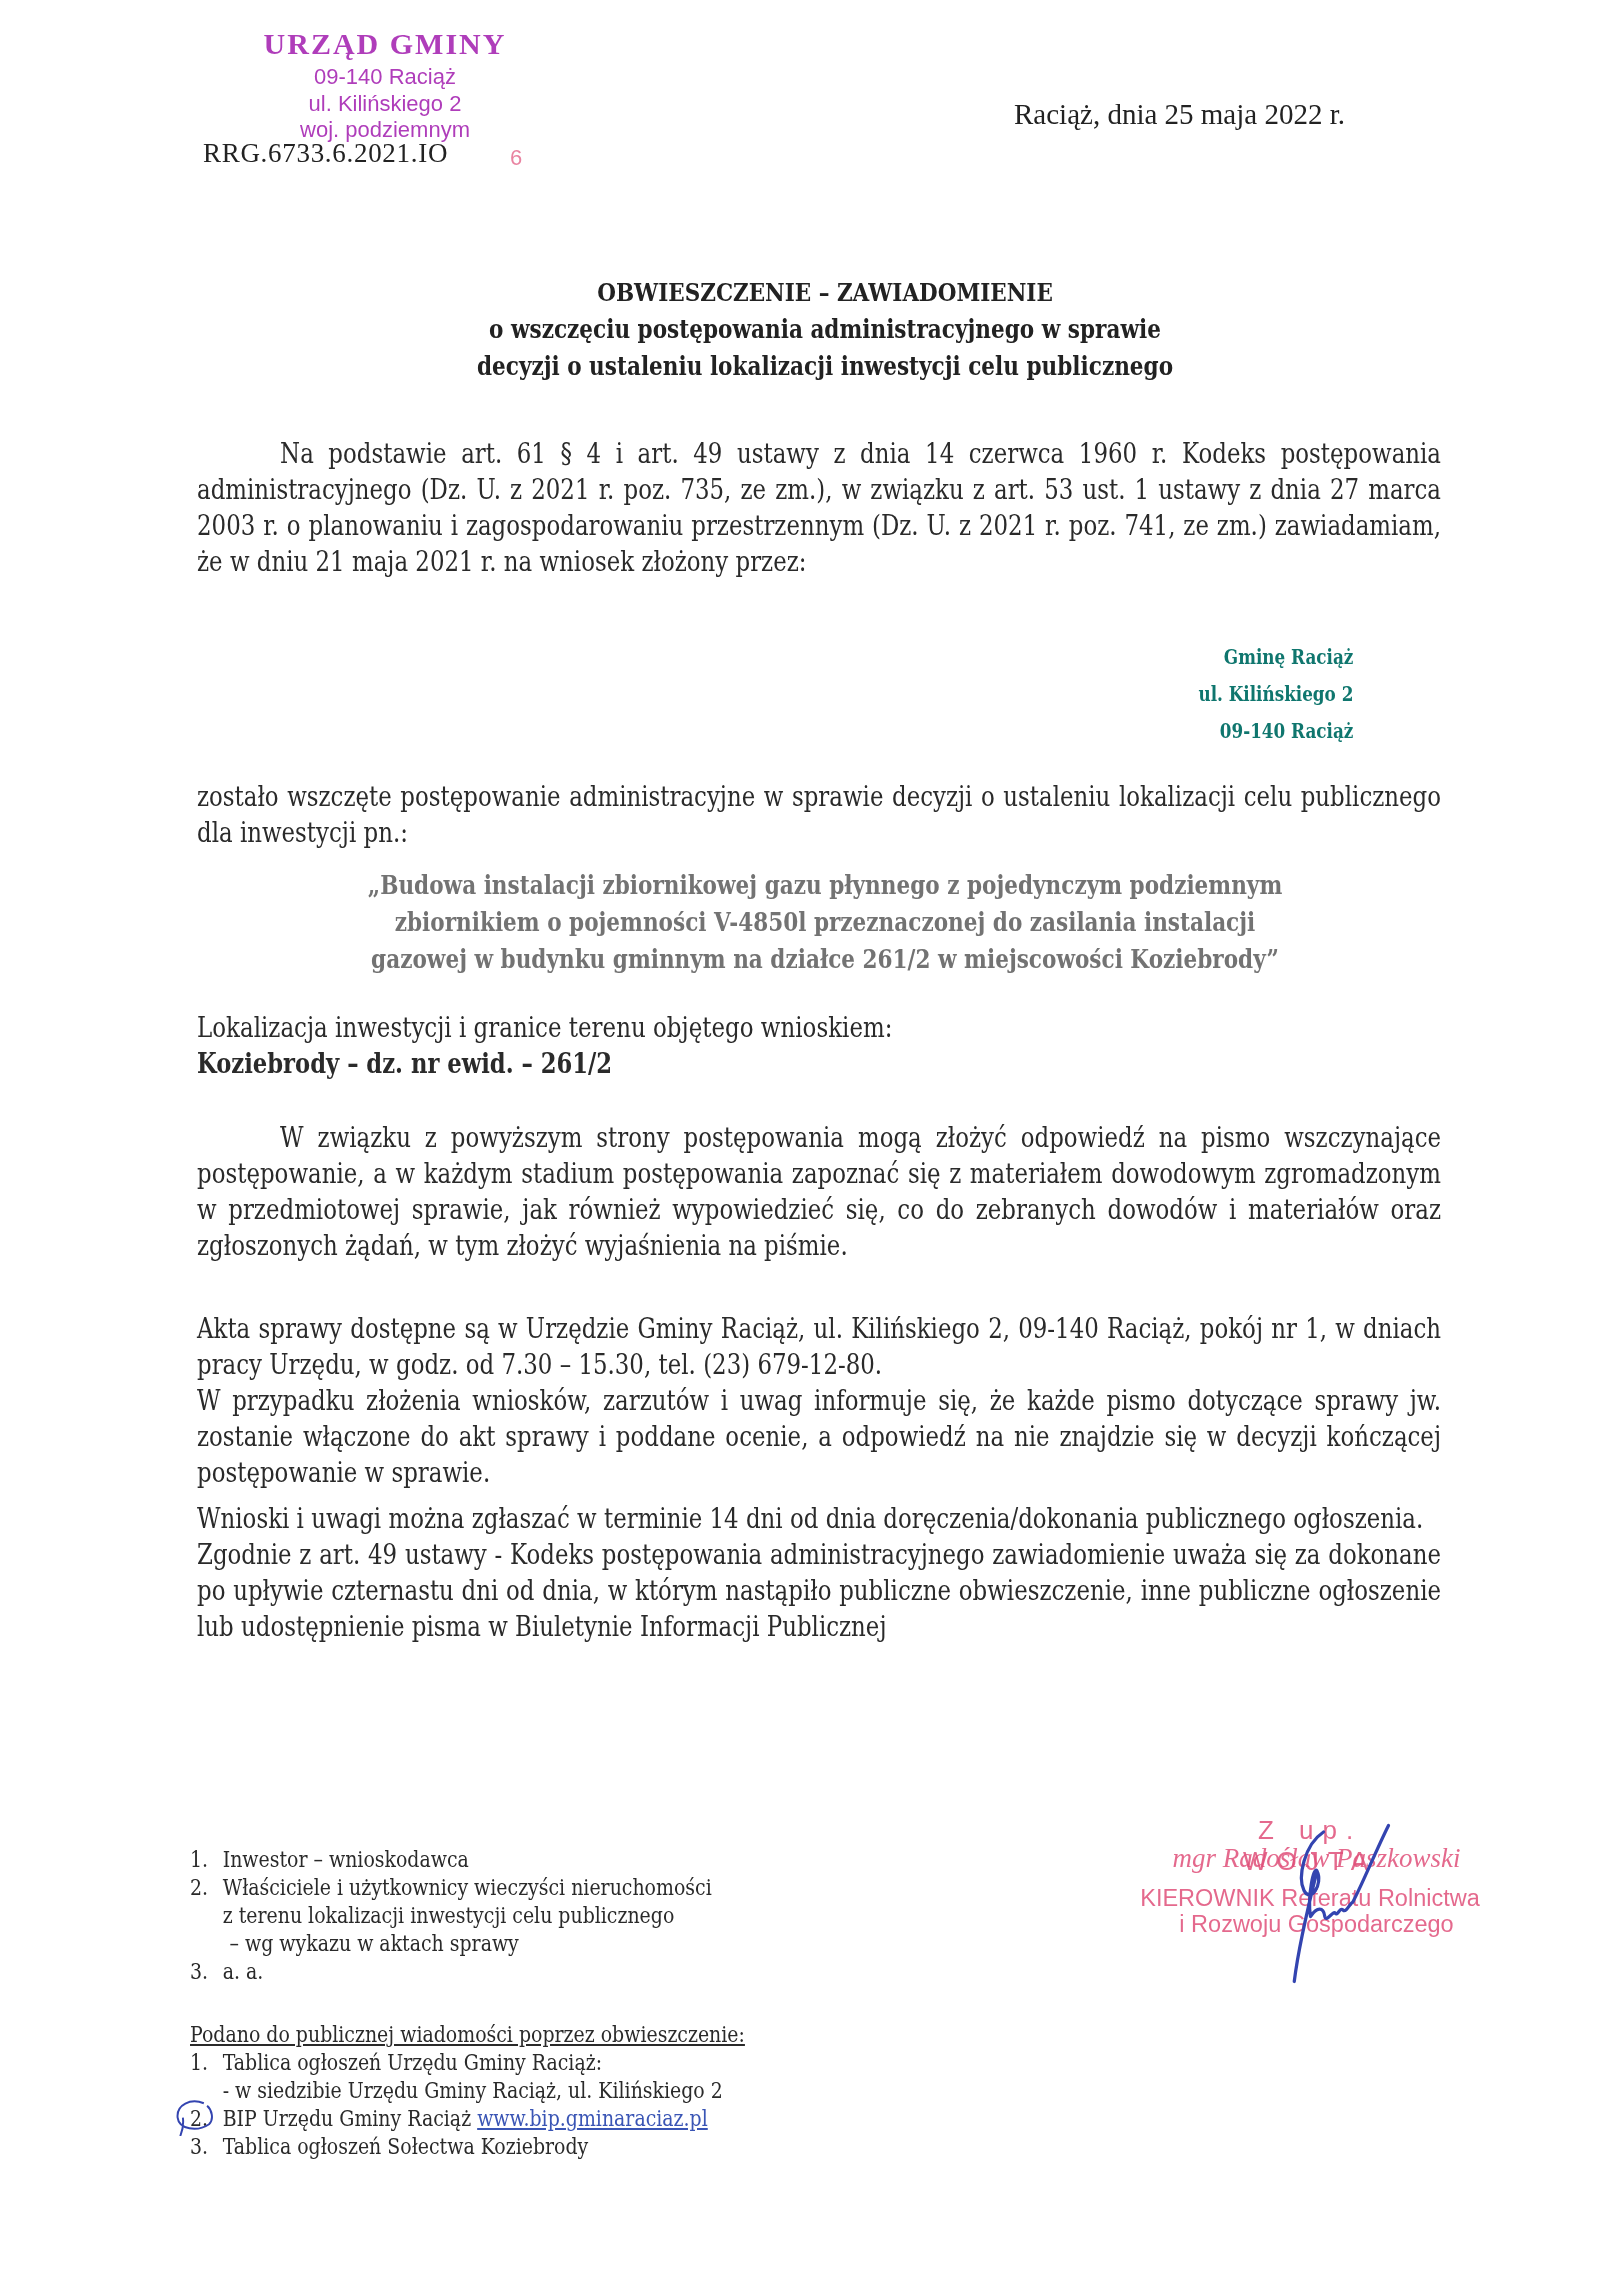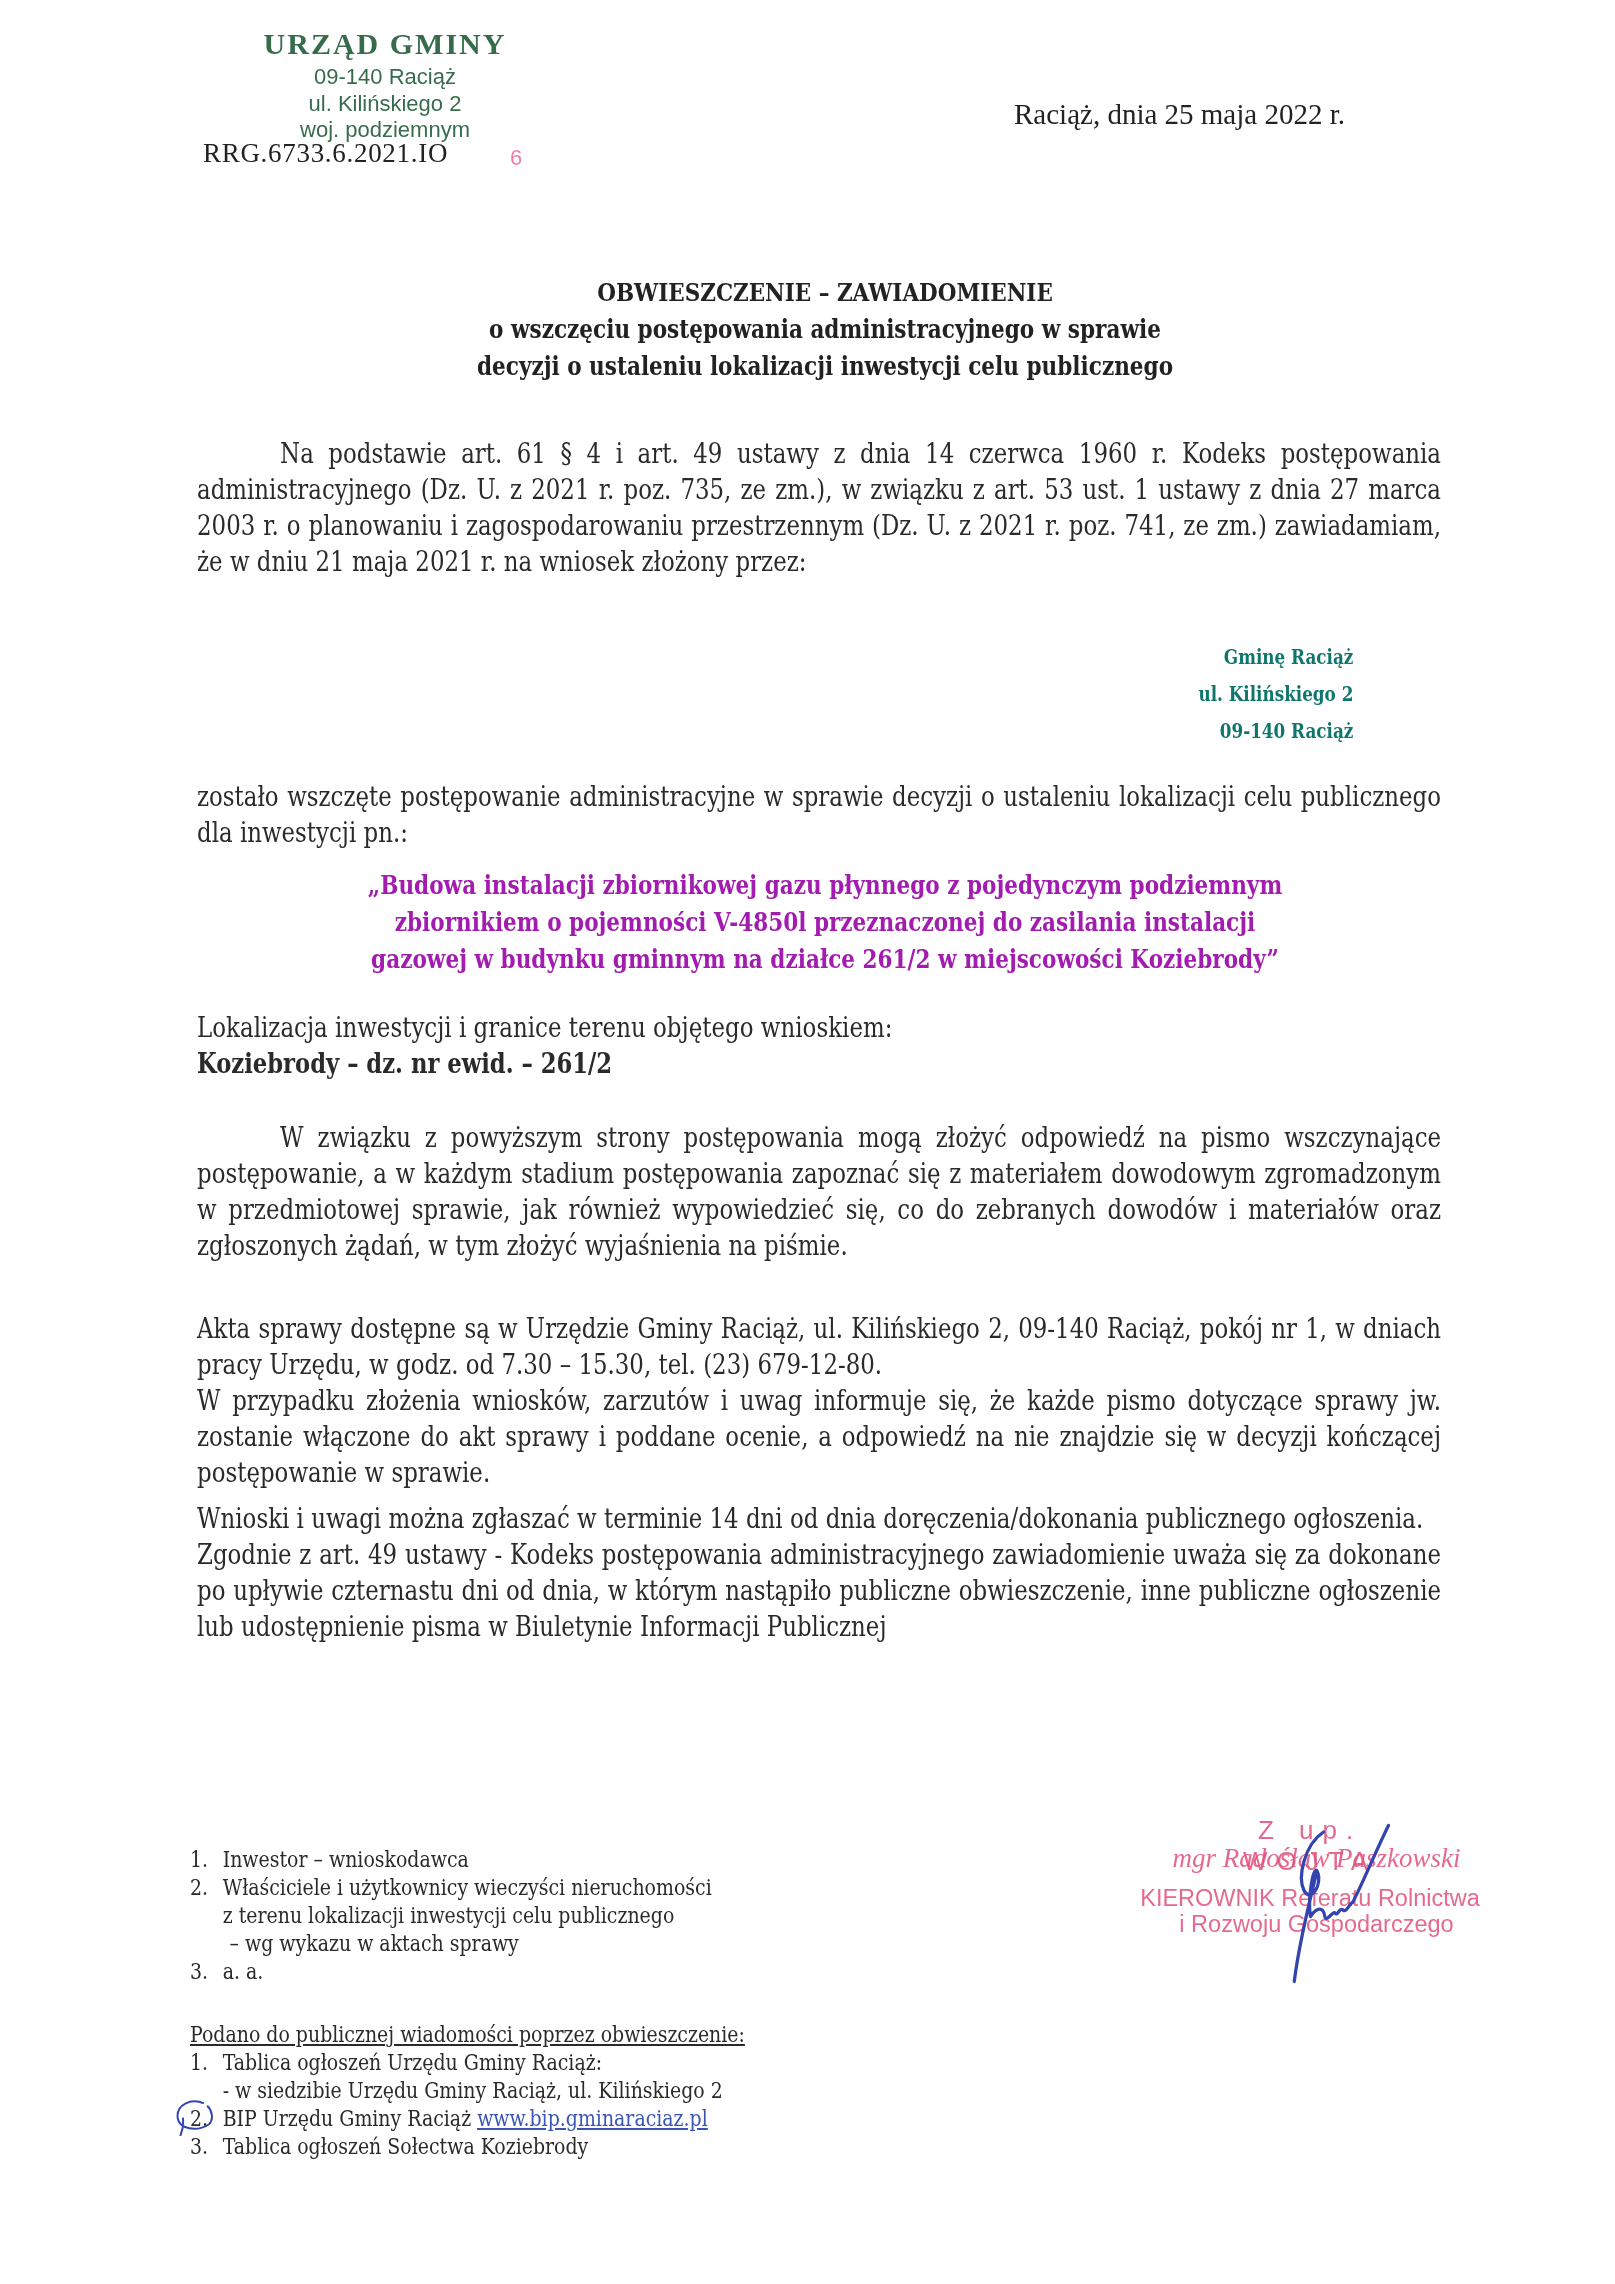--- a/index.html
+++ b/index.html
@@ -1,21 +1,21 @@
 <!DOCTYPE html>
 <html style="font-size:10.4px"><head>
   <meta charset="utf-8">
   <style>
     html, body { margin: 0; padding: 0; background: #ffffff; }
     body { width: 1616px; height: 2284px; position: relative; overflow: hidden;
            font-family: "DejaVu Serif", "Liberation Serif", serif; color: #2a2a2a; }
     .abs { position: absolute; }
 
     
-    .stamp { color: #14532d; text-align: center; }
+    .stamp { color: #a21caf; text-align: center; }
     .stamp-title { left: 235px; top: 27px; width: 300px; font-family: "Liberation Serif", serif;
                    font-weight: bold; font-size: 30px; letter-spacing: 2px; opacity: .85; }
     .stamp-line { font-family: "Liberation Sans", sans-serif; font-size: 22px; opacity: .85; left: 248px; width: 274px; }
     .stamp-l1 { top: 64px; }
     .stamp-l2 { top: 91px; }
     .stamp-l3 { top: 117px; }
     .stamp-faded { left: 365px; top: 145px; font-family: "Liberation Sans", sans-serif; font-size: 22px; color: #e0507a; opacity: .7; }
 
     .ref-number { left: 203px; top: 138px; font-family: "Liberation Serif", serif; font-size: 27px; color: #222; letter-spacing: 0.7px; }
     .place-date { left: 1014px; top: 98px; font-family: "Liberation Serif", serif; font-size: 29px; color: #222; }
@@ -29,21 +29,21 @@
     
     .para { left: 197px; width: 1245px; font-family: "DejaVu Serif", serif; font-size: 27px; line-height: 36px;
             text-align: justify; color: #2a2a2a; }
     .para .inner { display: inline-block; width: 1467px; transform: scaleX(.848); transform-origin: left top; text-align: justify; }
     .indent { text-indent: 98px; }
 
     .p1 { top: 417px; margin-top: 19px; }
     .addressee { left: 196px; width: 1258px; top: 639px; text-align: right; font-weight: bold; font-size: 20px; line-height: 37px; color: #0f766e; }
     .addressee div { transform: scaleX(.84); }
     .p2 { top: 779px; }
-    .investment { left: 196px; width: 1258px; top: 867px; text-align: center; font-weight: bold; font-size: 26px; line-height: 37px; color: #a21caf; }
+    .investment { left: 196px; width: 1258px; top: 867px; text-align: center; font-weight: bold; font-size: 26px; line-height: 37px; color: #737373; }
     .investment div { transform: scaleX(.83); white-space: nowrap; }
     .loc-label { left: 197px; top: 1010px; font-size: 27px; line-height: 35px; transform: scaleX(.85); transform-origin: left top; white-space: nowrap; }
     .loc-value { left: 197px; top: 1046px; font-size: 27px; font-weight: bold; line-height: 35px; transform: scaleX(.84); transform-origin: left top; white-space: nowrap; }
     .p3 { top: 1120px; }
     .p4 { top: 1311px; }
     .p5 { top: 1501px; }
 
     
     .sig { color: #e0507a; text-align: center; opacity: .85; }
     .sig-title { left: 1186px; top: 1815px; width: 248px; font-family: "Liberation Sans", sans-serif; font-size: 26px; letter-spacing: 9px; }

